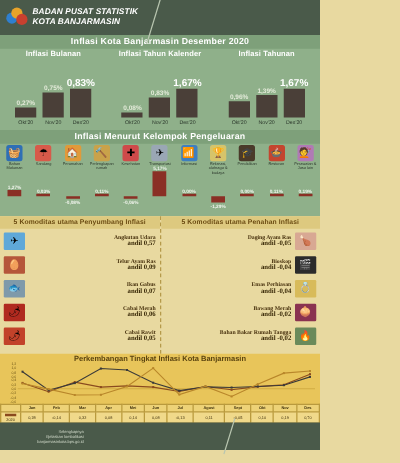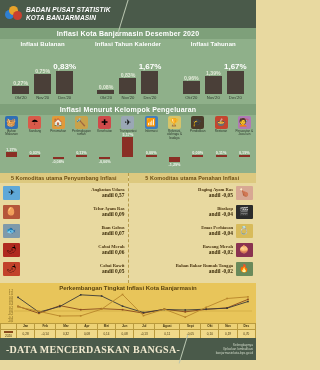--- a/index.html
+++ b/index.html
@@ -499,20 +499,19 @@
           <td>0,22</td>
           <td>0,75</td>
           <td>0,85</td>
         </tr>
       </tbody>
   </table>
 </div>
 
 <div class="gold-bar"></div>
 <div class="footer">
-  <div class="foot-slogan">-DATA MENCERDASKAN BANGSA-</div>
   <div class="foot-slash"></div>
   <div class="foot-contact">
     <div>Selengkapnya</div>
     <div>Iljelaskan lombalikasi</div>
     <div>banjarmasinkota.bps.go.id</div>
   </div>
 </div>
 
 </body></html>

